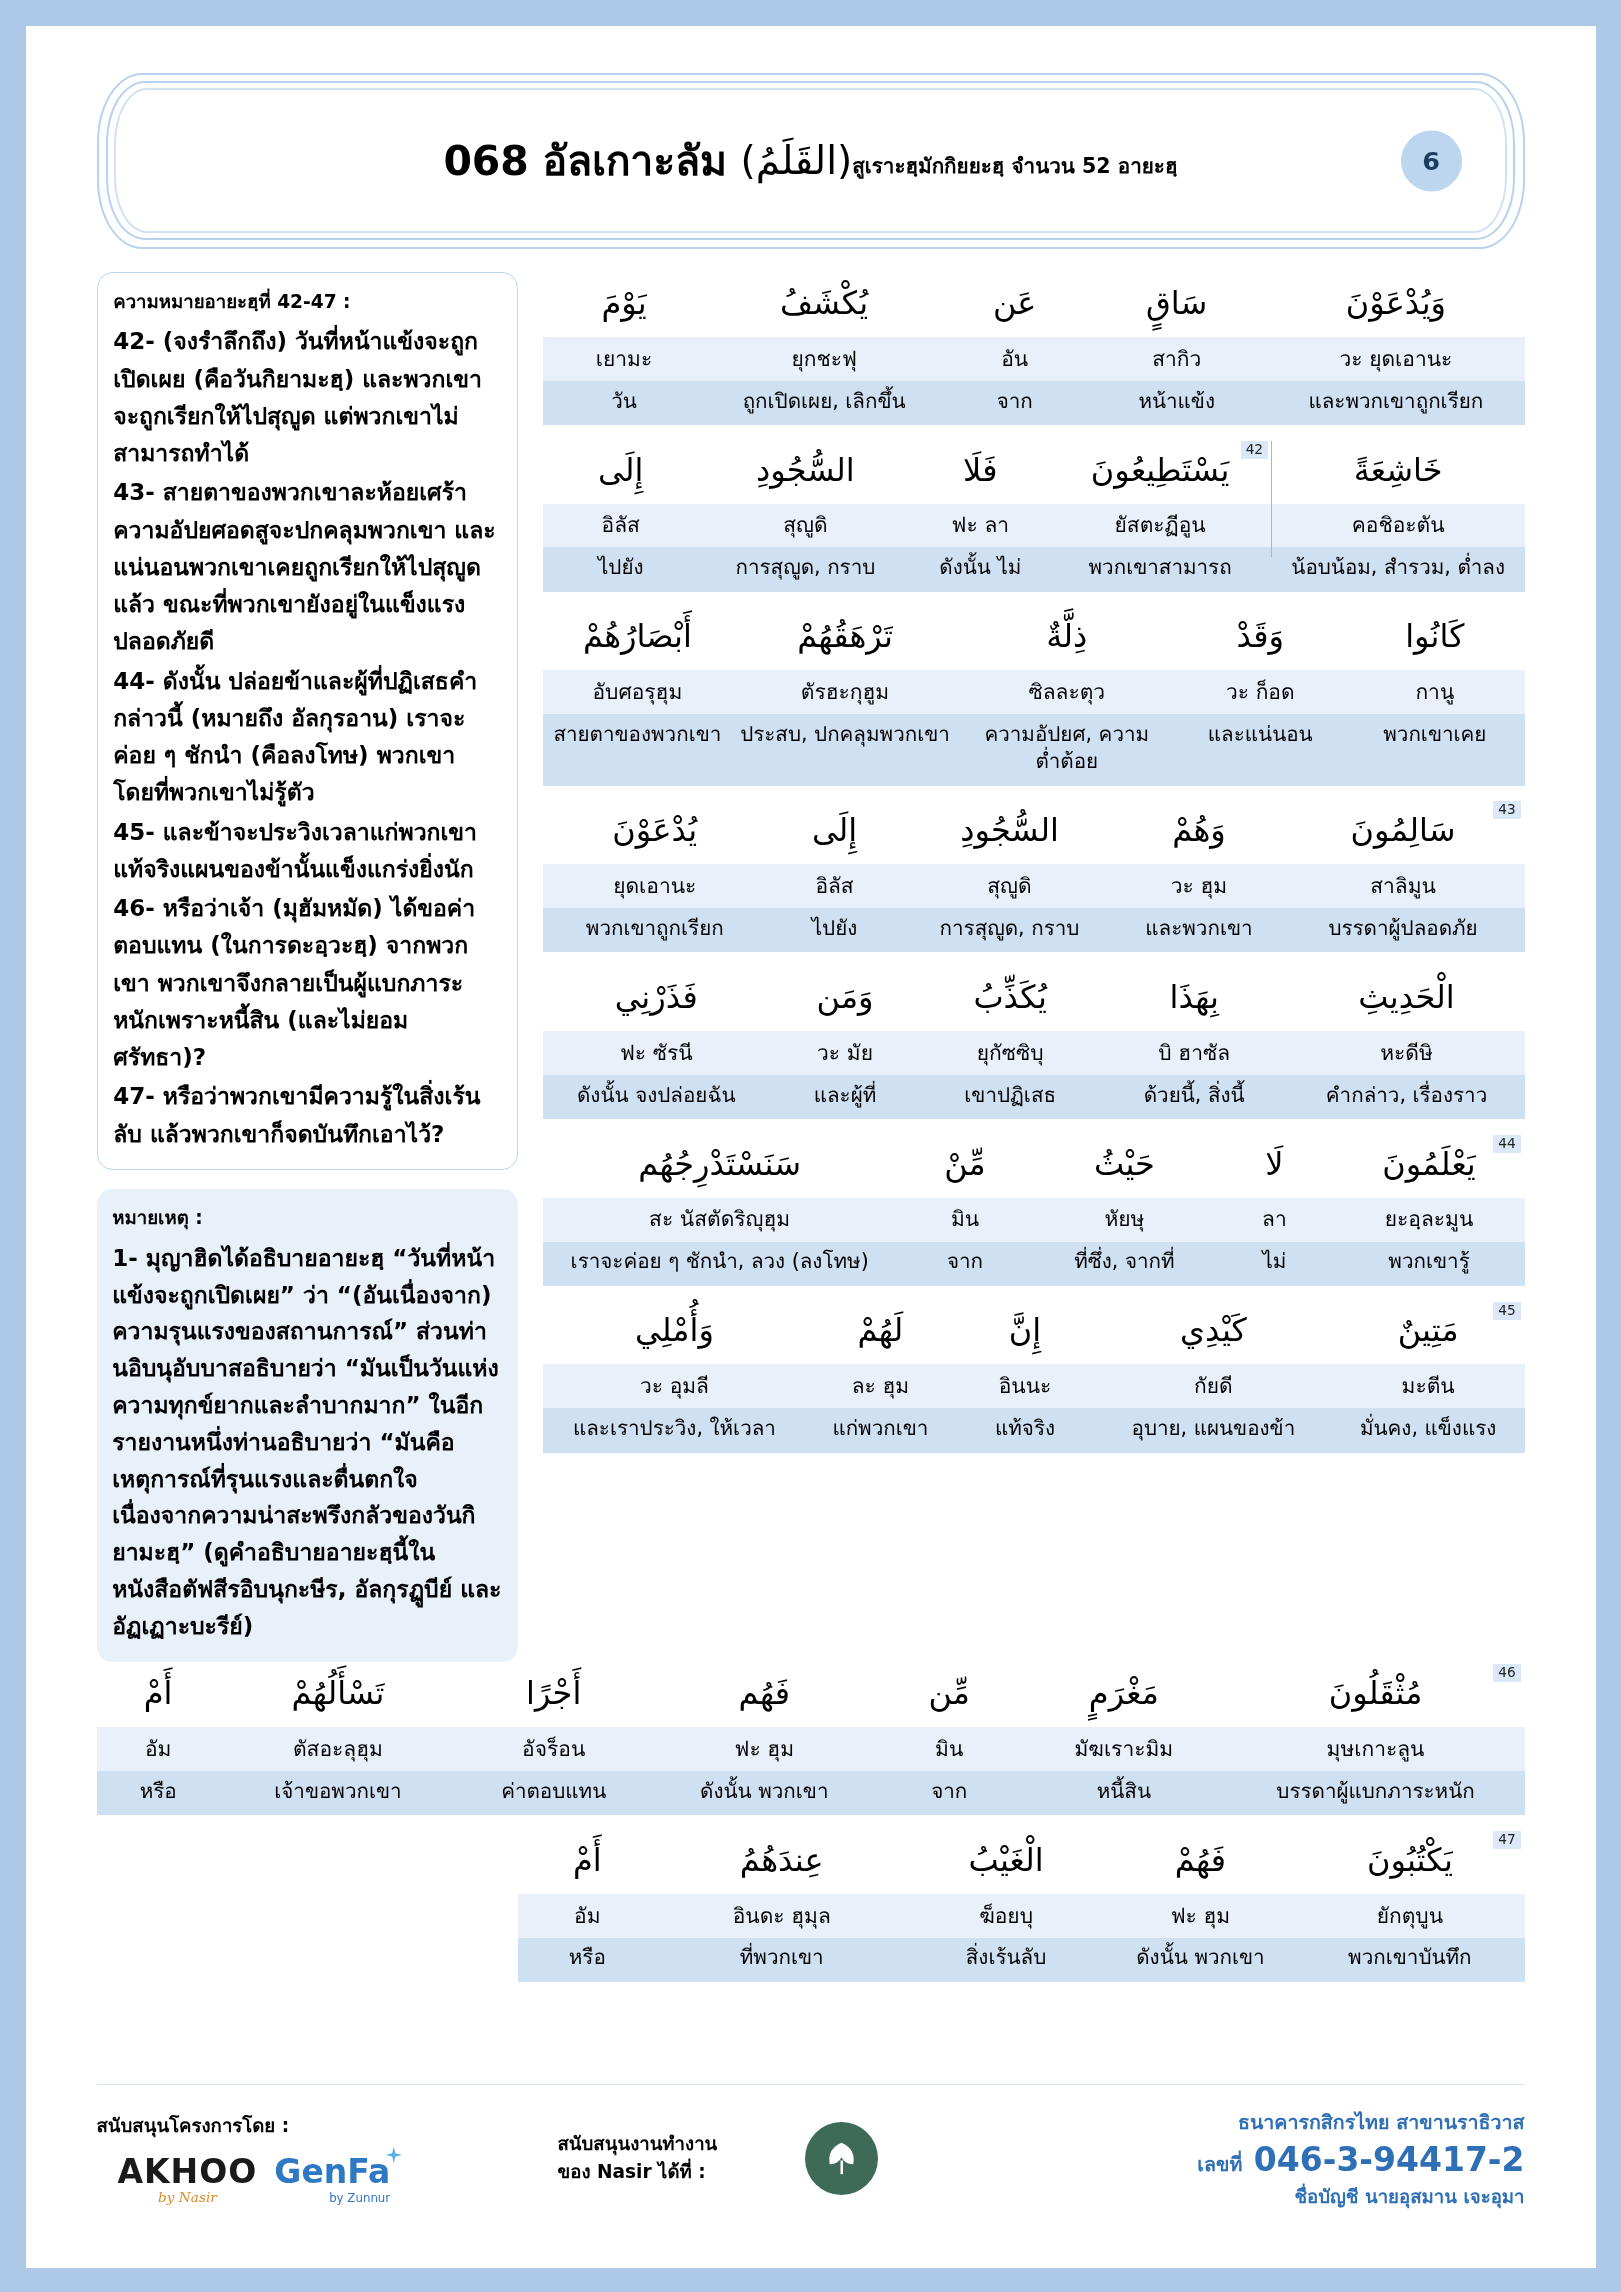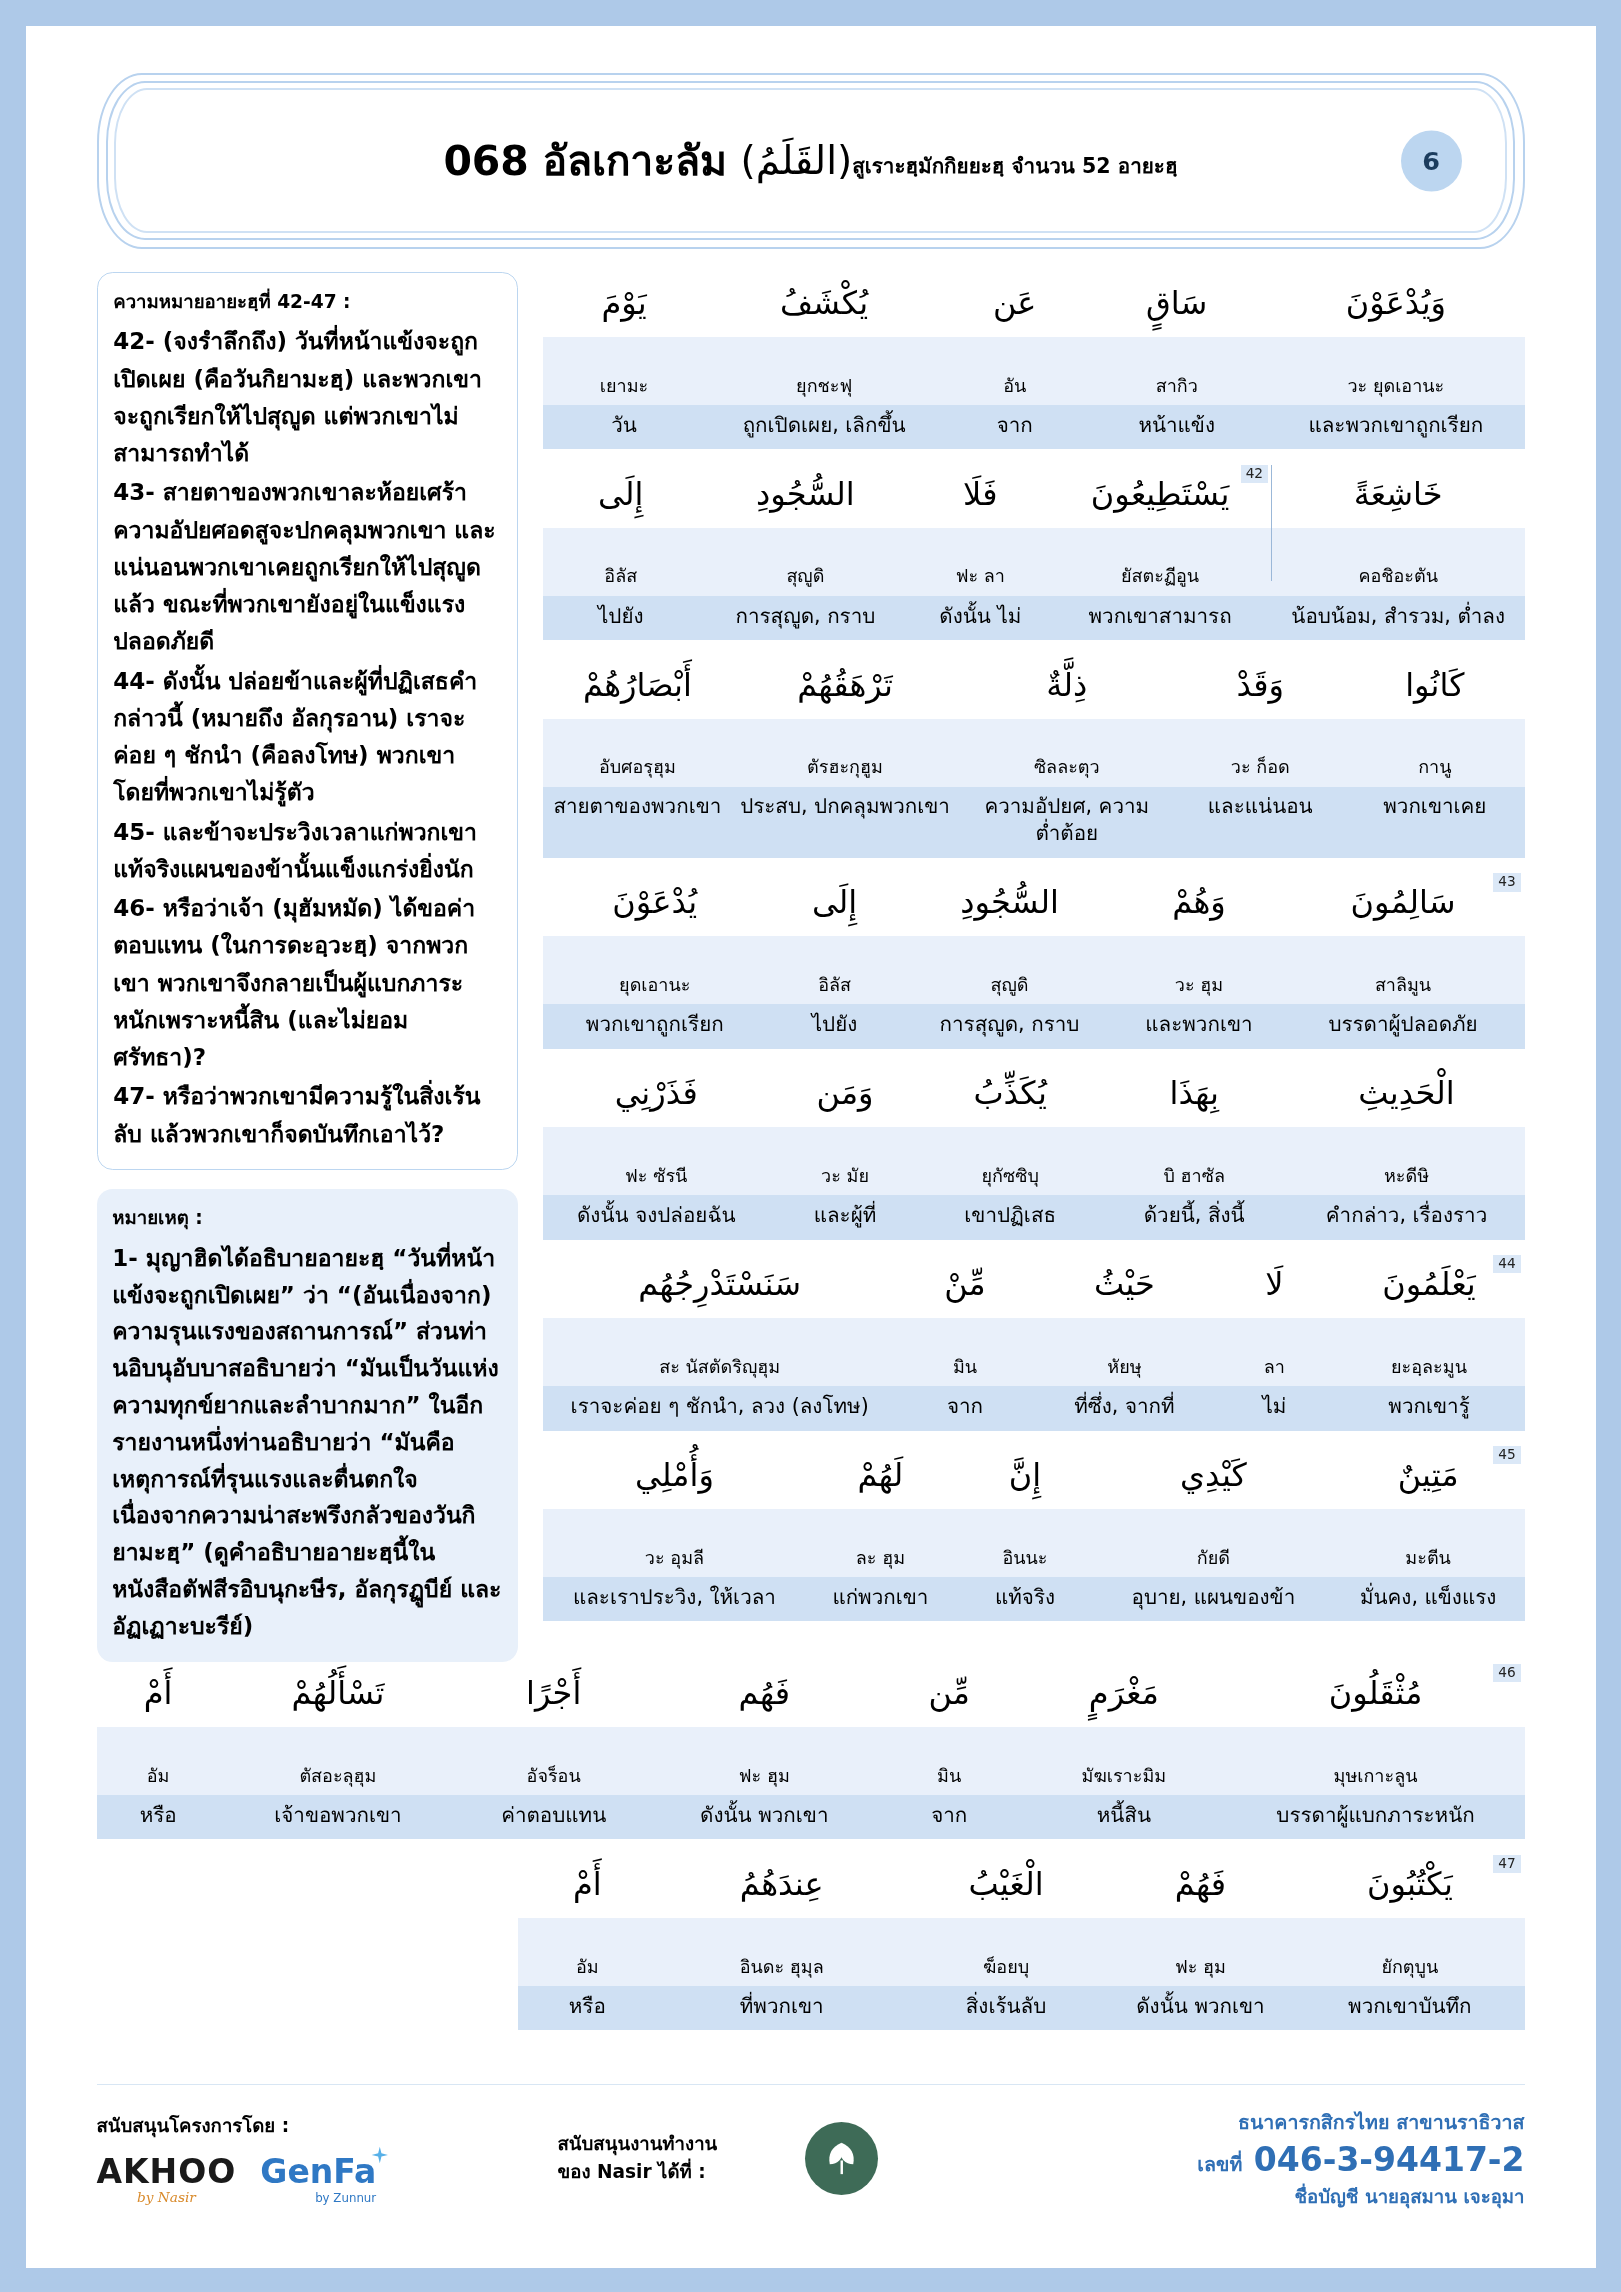--- a/index.html
+++ b/index.html
@@ -125,21 +125,21 @@
   }
   .cell {
     text-align: center;
     padding: 0 5.9px;
   }
   .ar-line .cell {
     font-size: 32px; color: #000; line-height: 1.35;
     font-family: "DejaVu Sans", sans-serif;
   }
   .tr-line .cell {
-    font-size: 18px; color: #000; line-height: 1.3; margin-top: 28px;
+    font-size: 21px; color: #000; line-height: 1.3;
   }
   .th-line .cell {
     font-size: 20.6px; color: #000; line-height: 1.3;
   }
 
   .ayah-mark {
     position: absolute;
     font-size: 13.7px; color: #222;
     background: #dbe8f7;
     padding: 1px 4.9px 2px 4.9px;
@@ -160,21 +160,21 @@
     position: absolute;
     left: 71px; right: 71px; bottom: 57px;
     border-top: 1.5px solid #d8e6f4;
     padding-top: 21px;
     display: flex; align-items: center;
   }
   .foot-col1 { width: 461px; flex: 0 0 461px; }
   .foot-label {
     font-size: 18.6px; font-weight: bold; color: #000; margin-bottom: 11.8px;
   }
-  .logos { display: flex; gap: 24px; }
+  .logos { display: flex; gap: 17px; margin-left: 21px; }
   .akhoo { display: flex; flex-direction: column; align-items: center; }
   .akhoo-main {
     font-size: 33px; font-weight: bold; color: #1a1a1a; letter-spacing: 1px;
   }
   .akhoo-sub {
     font-size: 13.7px; color: #d98a2b; font-style: italic;
     font-family: "DejaVu Serif", serif; margin-top: -2px;
   }
   .genfa { display: flex; flex-direction: column; align-items: flex-start; position: relative; }
   .genfa-main {

